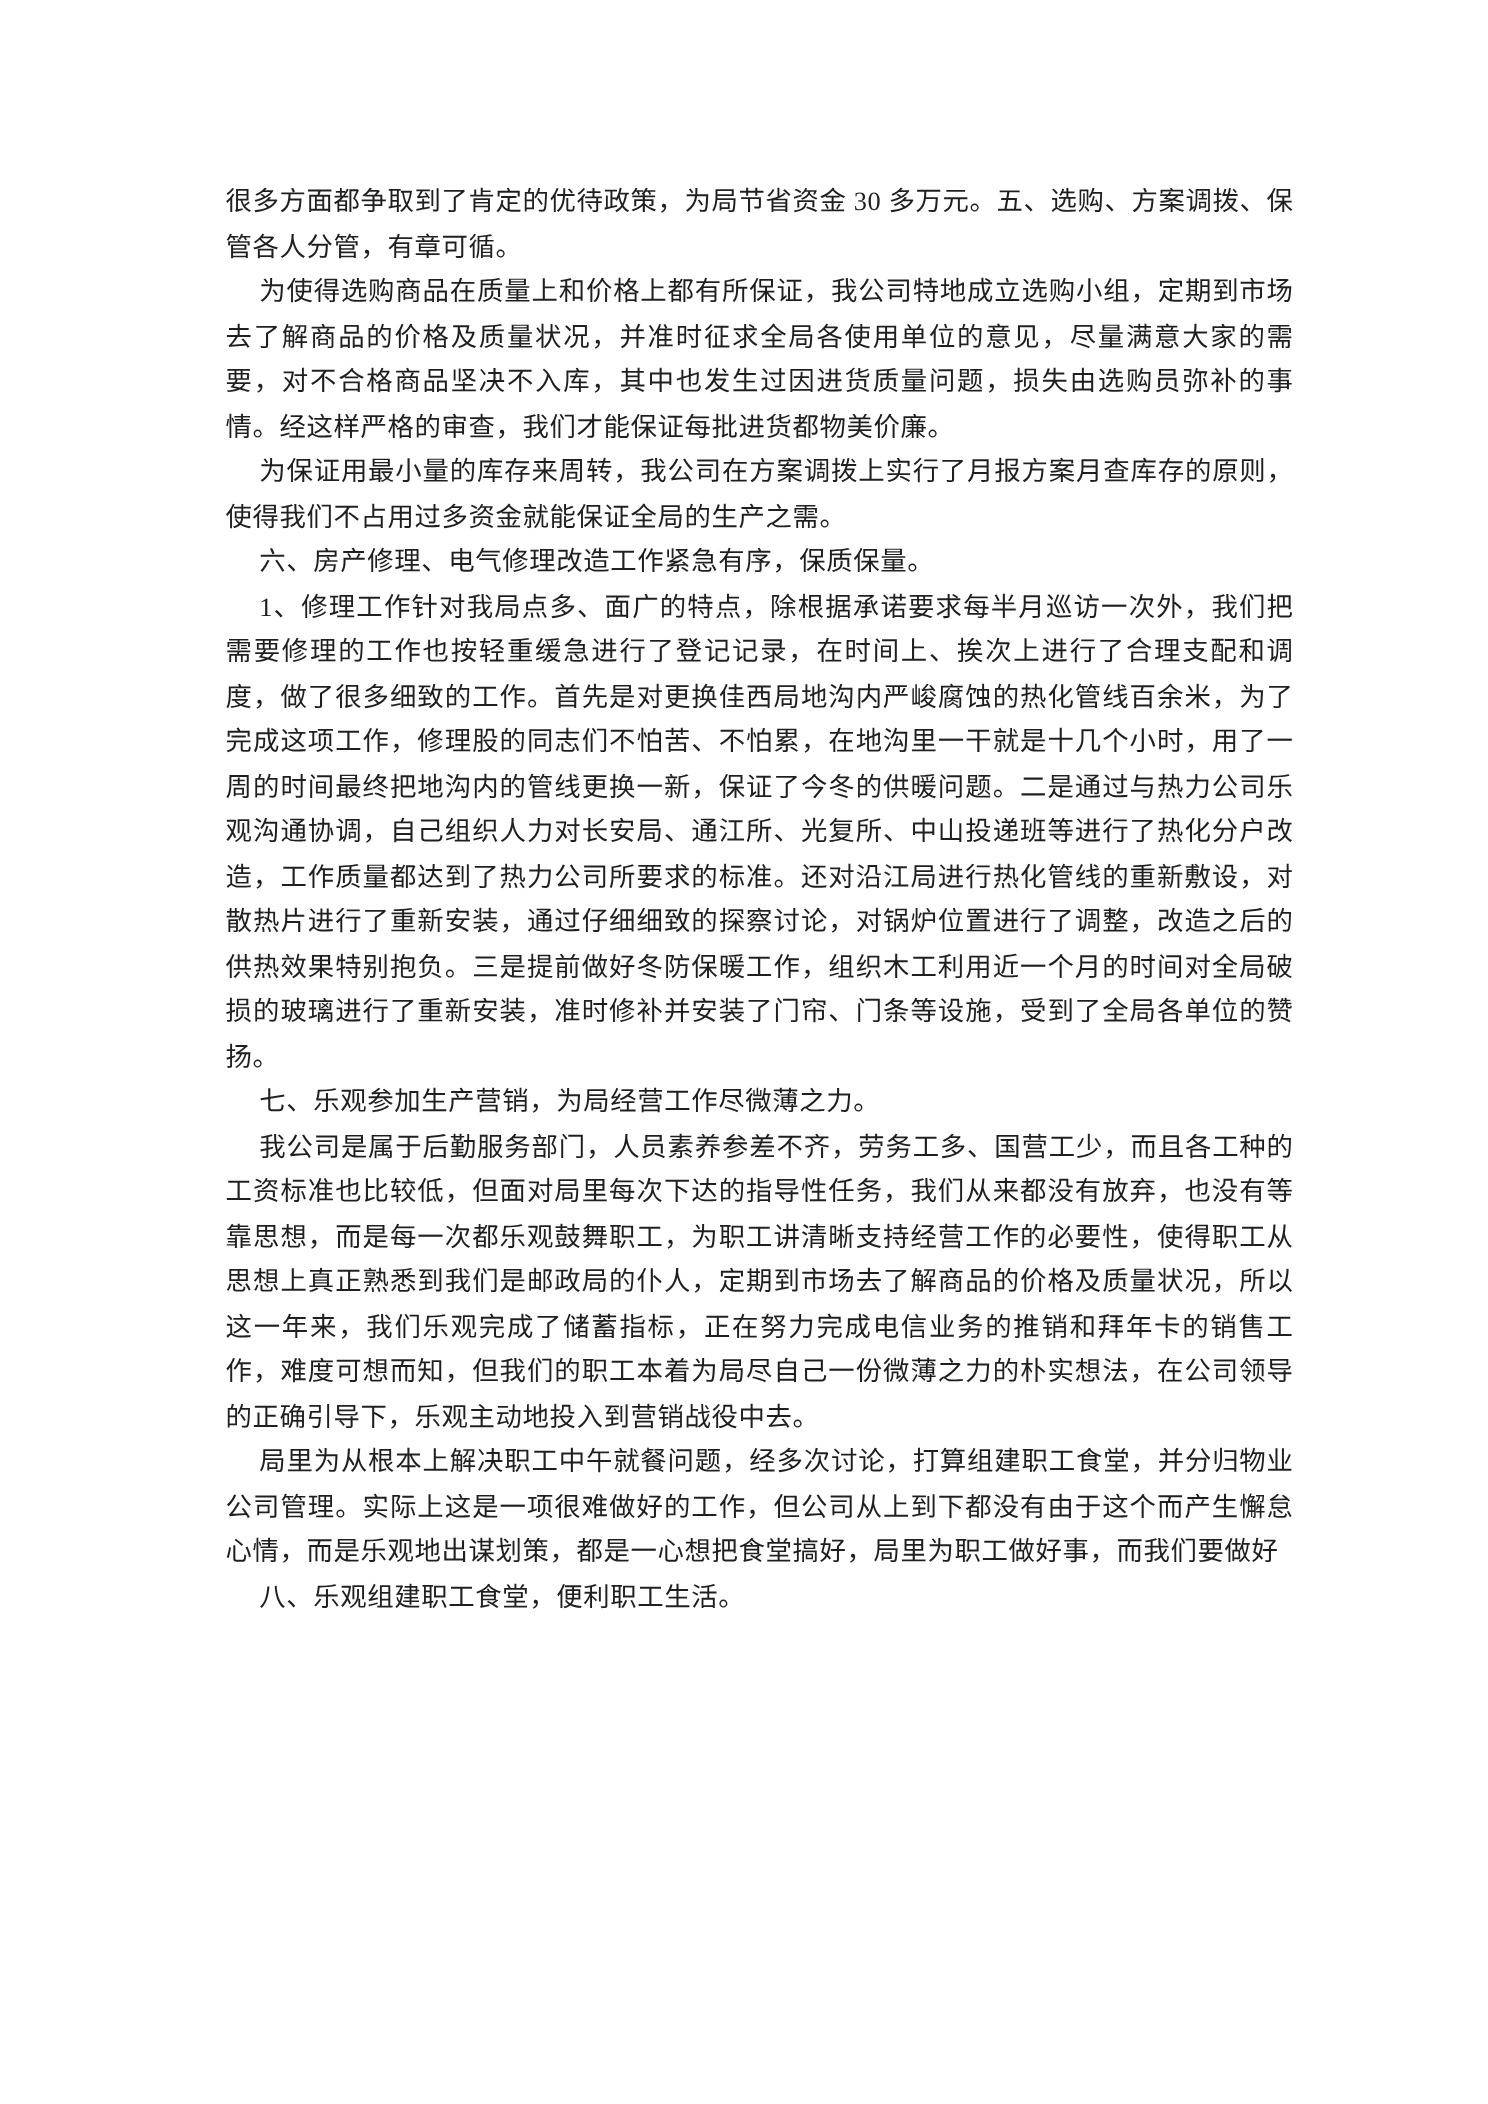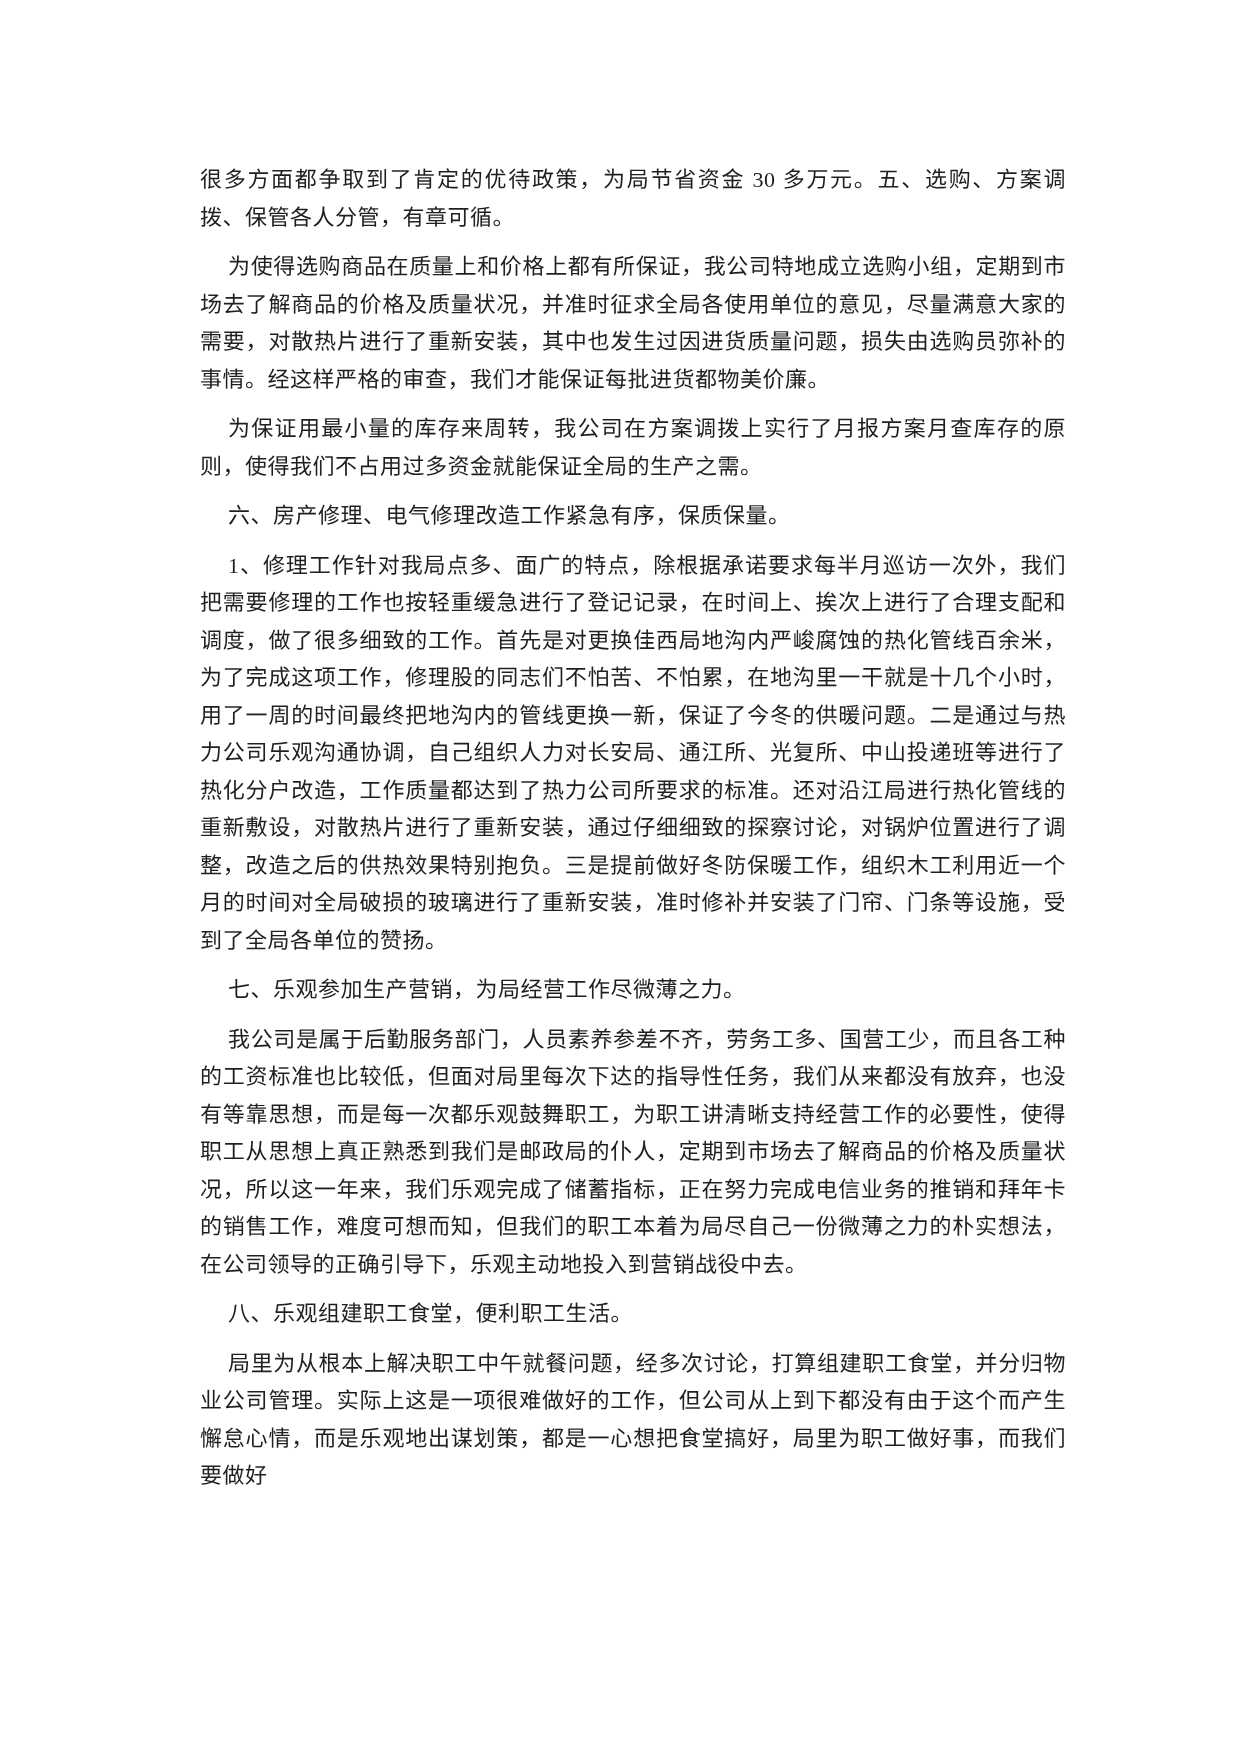--- a/index.html
+++ b/index.html
@@ -14,41 +14,41 @@
     overflow: hidden;
   }
   .page {
     box-sizing: border-box;
     width: 1240px;
     height: 1753px;
     padding: 149px 162px 0 188px;
     background: #ffffff;
   }
   .para {
-    margin: 12px;
+    margin: 0;
     padding: 0;
     font-family: "Liberation Serif", "DejaVu Serif", serif;
     font-size: 22px;
     line-height: 37.5px;
     color: #1f1f1f;
     text-align: justify;
     text-justify: inter-ideograph;
     text-indent: 28px;
     letter-spacing: 0.5px;
   }
   .para.no-indent {
     text-indent: 0;
   }
 </style>
 </head>
 <body>
 
 <div class="page">
   <p class="para no-indent">很多方面都争取到了肯定的优待政策，为局节省资金 30 多万元。五、选购、方案调拨、保管各人分管，有章可循。</p>
-  <p class="para">为使得选购商品在质量上和价格上都有所保证，我公司特地成立选购小组，定期到市场去了解商品的价格及质量状况，并准时征求全局各使用单位的意见，尽量满意大家的需要，对散热片进行了重新安装，其中也发生过因进货质量问题，损失由选购员弥补的事情。经这样严格的审查，我们才能保证每批进货都物美价廉。</p>
+  <p class="para">为使得选购商品在质量上和价格上都有所保证，我公司特地成立选购小组，定期到市场去了解商品的价格及质量状况，并准时征求全局各使用单位的意见，尽量满意大家的需要，对不合格商品坚决不入库，其中也发生过因进货质量问题，损失由选购员弥补的事情。经这样严格的审查，我们才能保证每批进货都物美价廉。</p>
   <p class="para">为保证用最小量的库存来周转，我公司在方案调拨上实行了月报方案月查库存的原则，使得我们不占用过多资金就能保证全局的生产之需。</p>
   <p class="para">六、房产修理、电气修理改造工作紧急有序，保质保量。</p>
   <p class="para">1、修理工作针对我局点多、面广的特点，除根据承诺要求每半月巡访一次外，我们把需要修理的工作也按轻重缓急进行了登记记录，在时间上、挨次上进行了合理支配和调度，做了很多细致的工作。首先是对更换佳西局地沟内严峻腐蚀的热化管线百余米，为了完成这项工作，修理股的同志们不怕苦、不怕累，在地沟里一干就是十几个小时，用了一周的时间最终把地沟内的管线更换一新，保证了今冬的供暖问题。二是通过与热力公司乐观沟通协调，自己组织人力对长安局、通江所、光复所、中山投递班等进行了热化分户改造，工作质量都达到了热力公司所要求的标准。还对沿江局进行热化管线的重新敷设，对散热片进行了重新安装，通过仔细细致的探察讨论，对锅炉位置进行了调整，改造之后的供热效果特别抱负。三是提前做好冬防保暖工作，组织木工利用近一个月的时间对全局破损的玻璃进行了重新安装，准时修补并安装了门帘、门条等设施，受到了全局各单位的赞扬。</p>
   <p class="para">七、乐观参加生产营销，为局经营工作尽微薄之力。</p>
   <p class="para">我公司是属于后勤服务部门，人员素养参差不齐，劳务工多、国营工少，而且各工种的工资标准也比较低，但面对局里每次下达的指导性任务，我们从来都没有放弃，也没有等靠思想，而是每一次都乐观鼓舞职工，为职工讲清晰支持经营工作的必要性，使得职工从思想上真正熟悉到我们是邮政局的仆人，定期到市场去了解商品的价格及质量状况，所以这一年来，我们乐观完成了储蓄指标，正在努力完成电信业务的推销和拜年卡的销售工作，难度可想而知，但我们的职工本着为局尽自己一份微薄之力的朴实想法，在公司领导的正确引导下，乐观主动地投入到营销战役中去。</p>
+  <p class="para">局里为从根本上解决职工中午就餐问题，经多次讨论，打算组建职工食堂，并分归物业公司管理。实际上这是一项很难做好的工作，但公司从上到下都没有由于这个而产生懈怠心情，而是乐观地出谋划策，都是一心想把食堂搞好，局里为职工做好事，而我们要做好</p>
   <p class="para">八、乐观组建职工食堂，便利职工生活。</p>
-  <p class="para">局里为从根本上解决职工中午就餐问题，经多次讨论，打算组建职工食堂，并分归物业公司管理。实际上这是一项很难做好的工作，但公司从上到下都没有由于这个而产生懈怠心情，而是乐观地出谋划策，都是一心想把食堂搞好，局里为职工做好事，而我们要做好</p>
 </div>
 
 </body></html>

